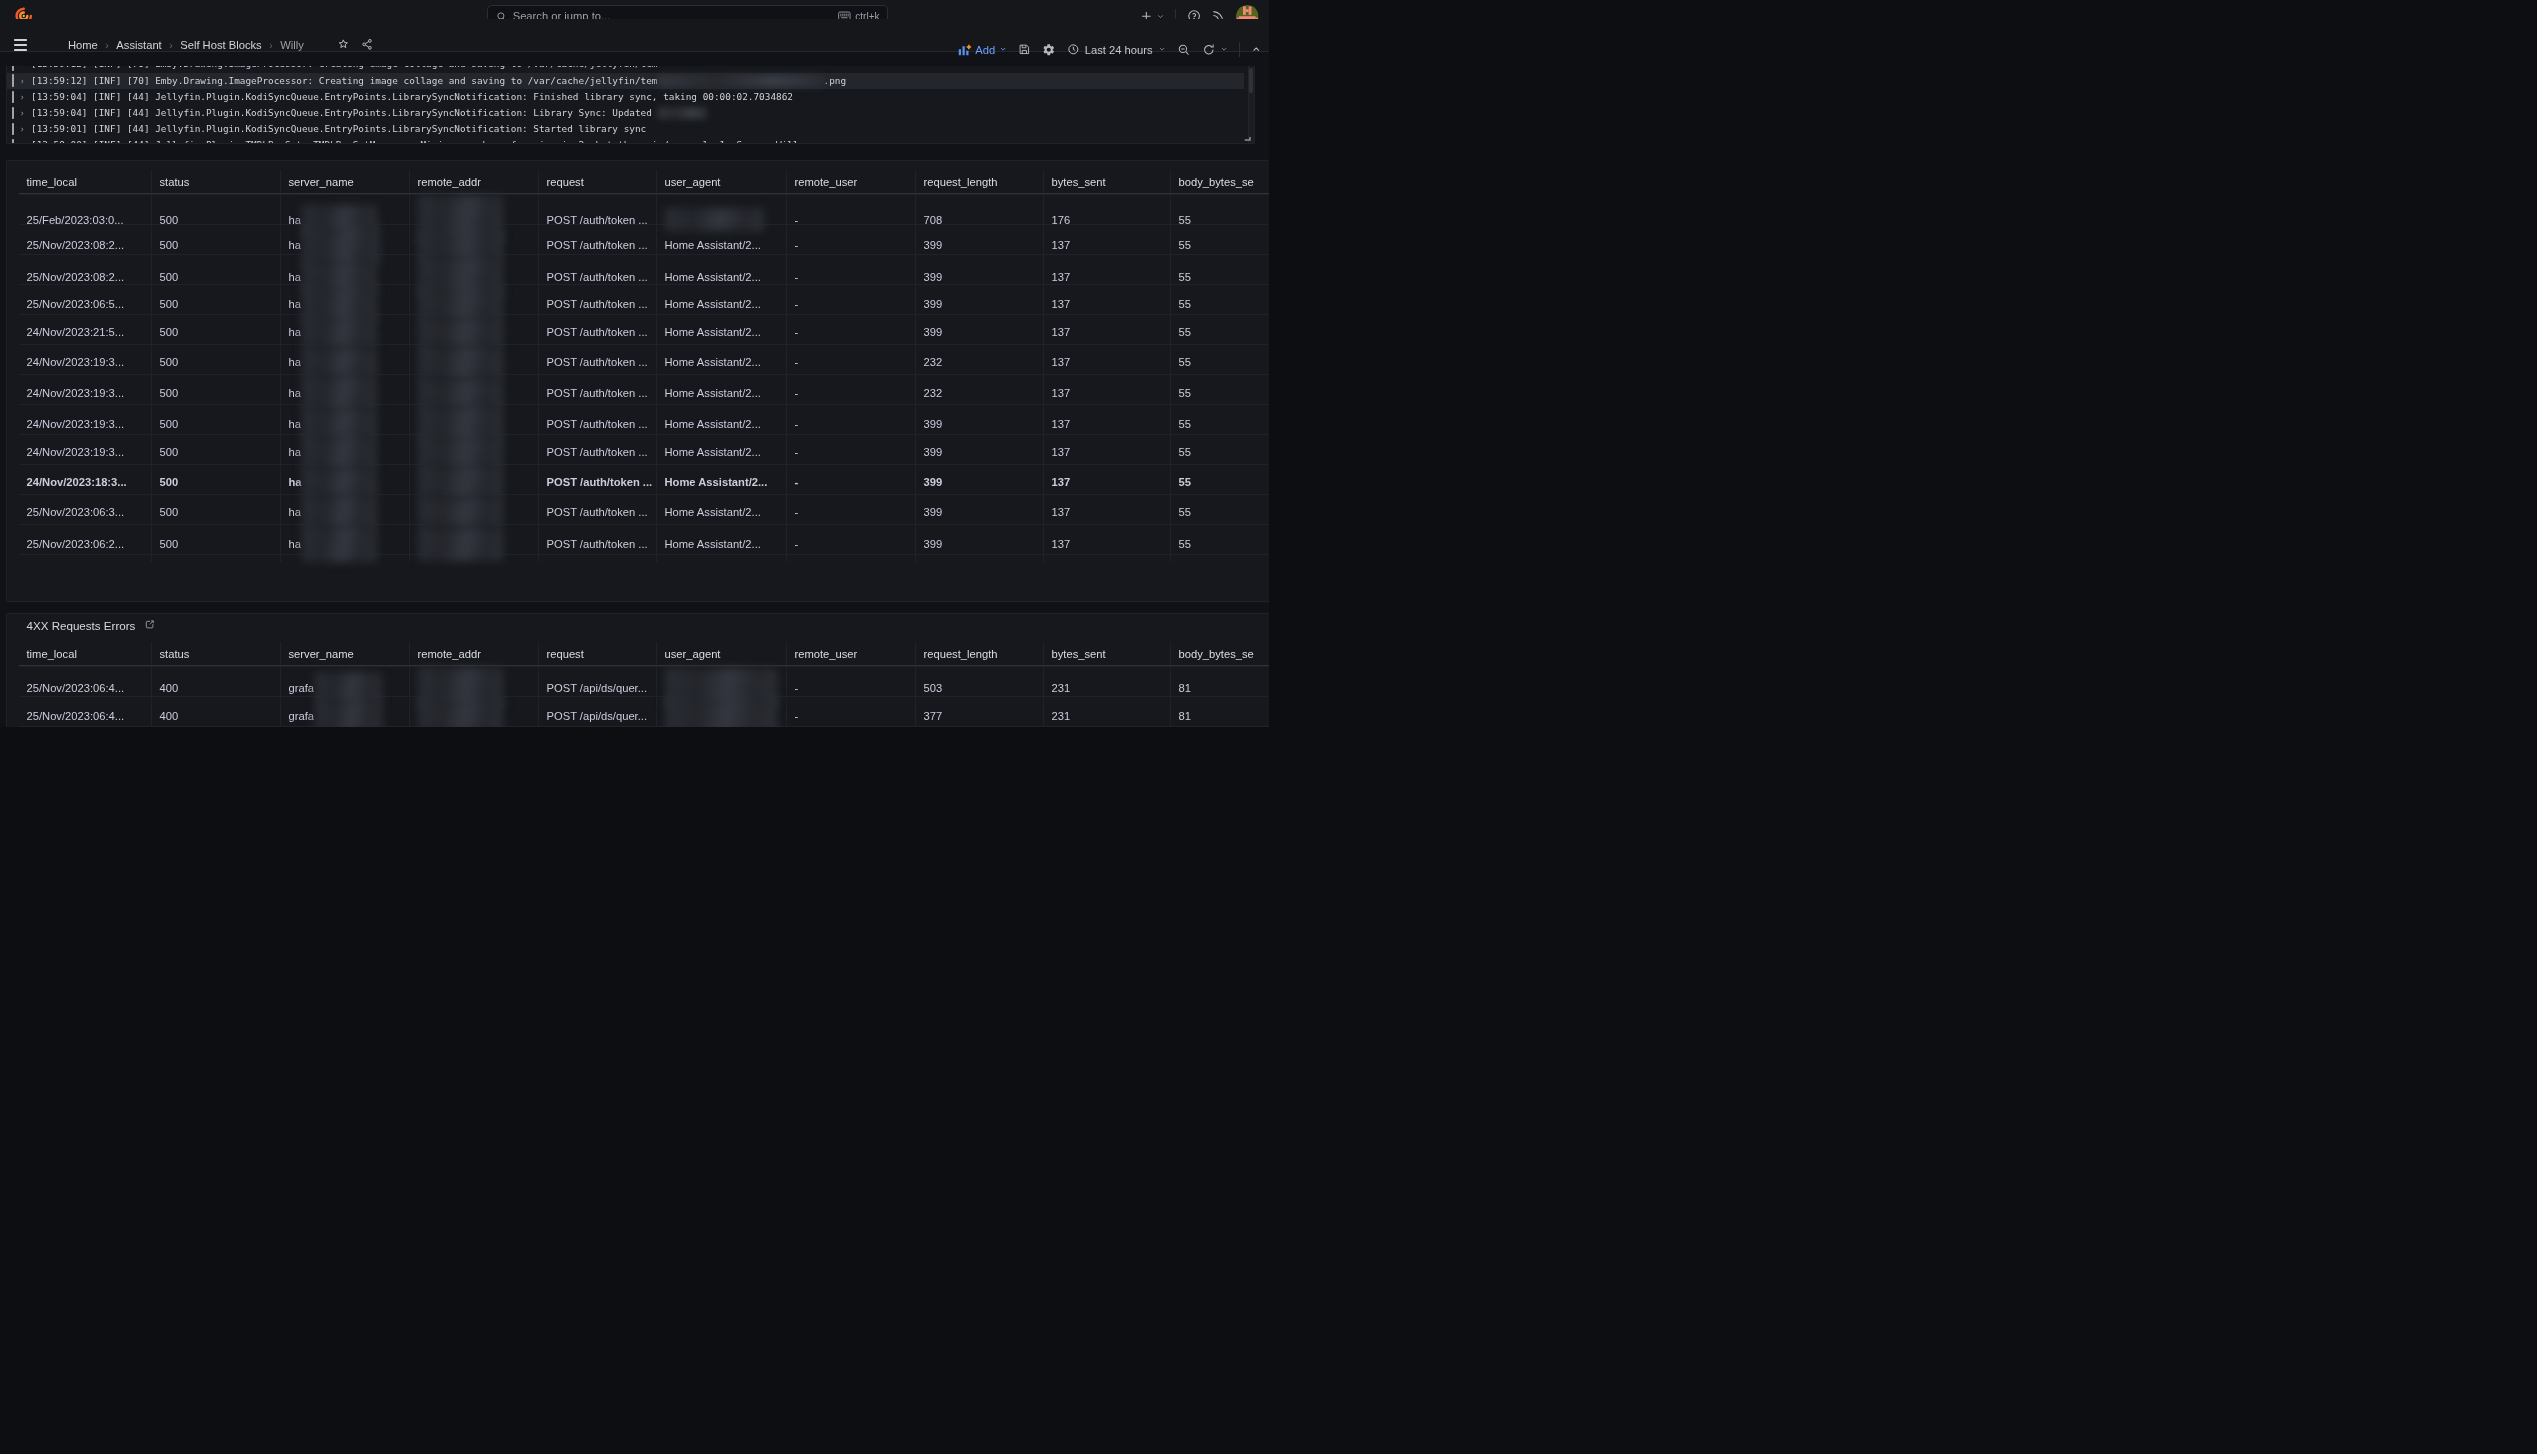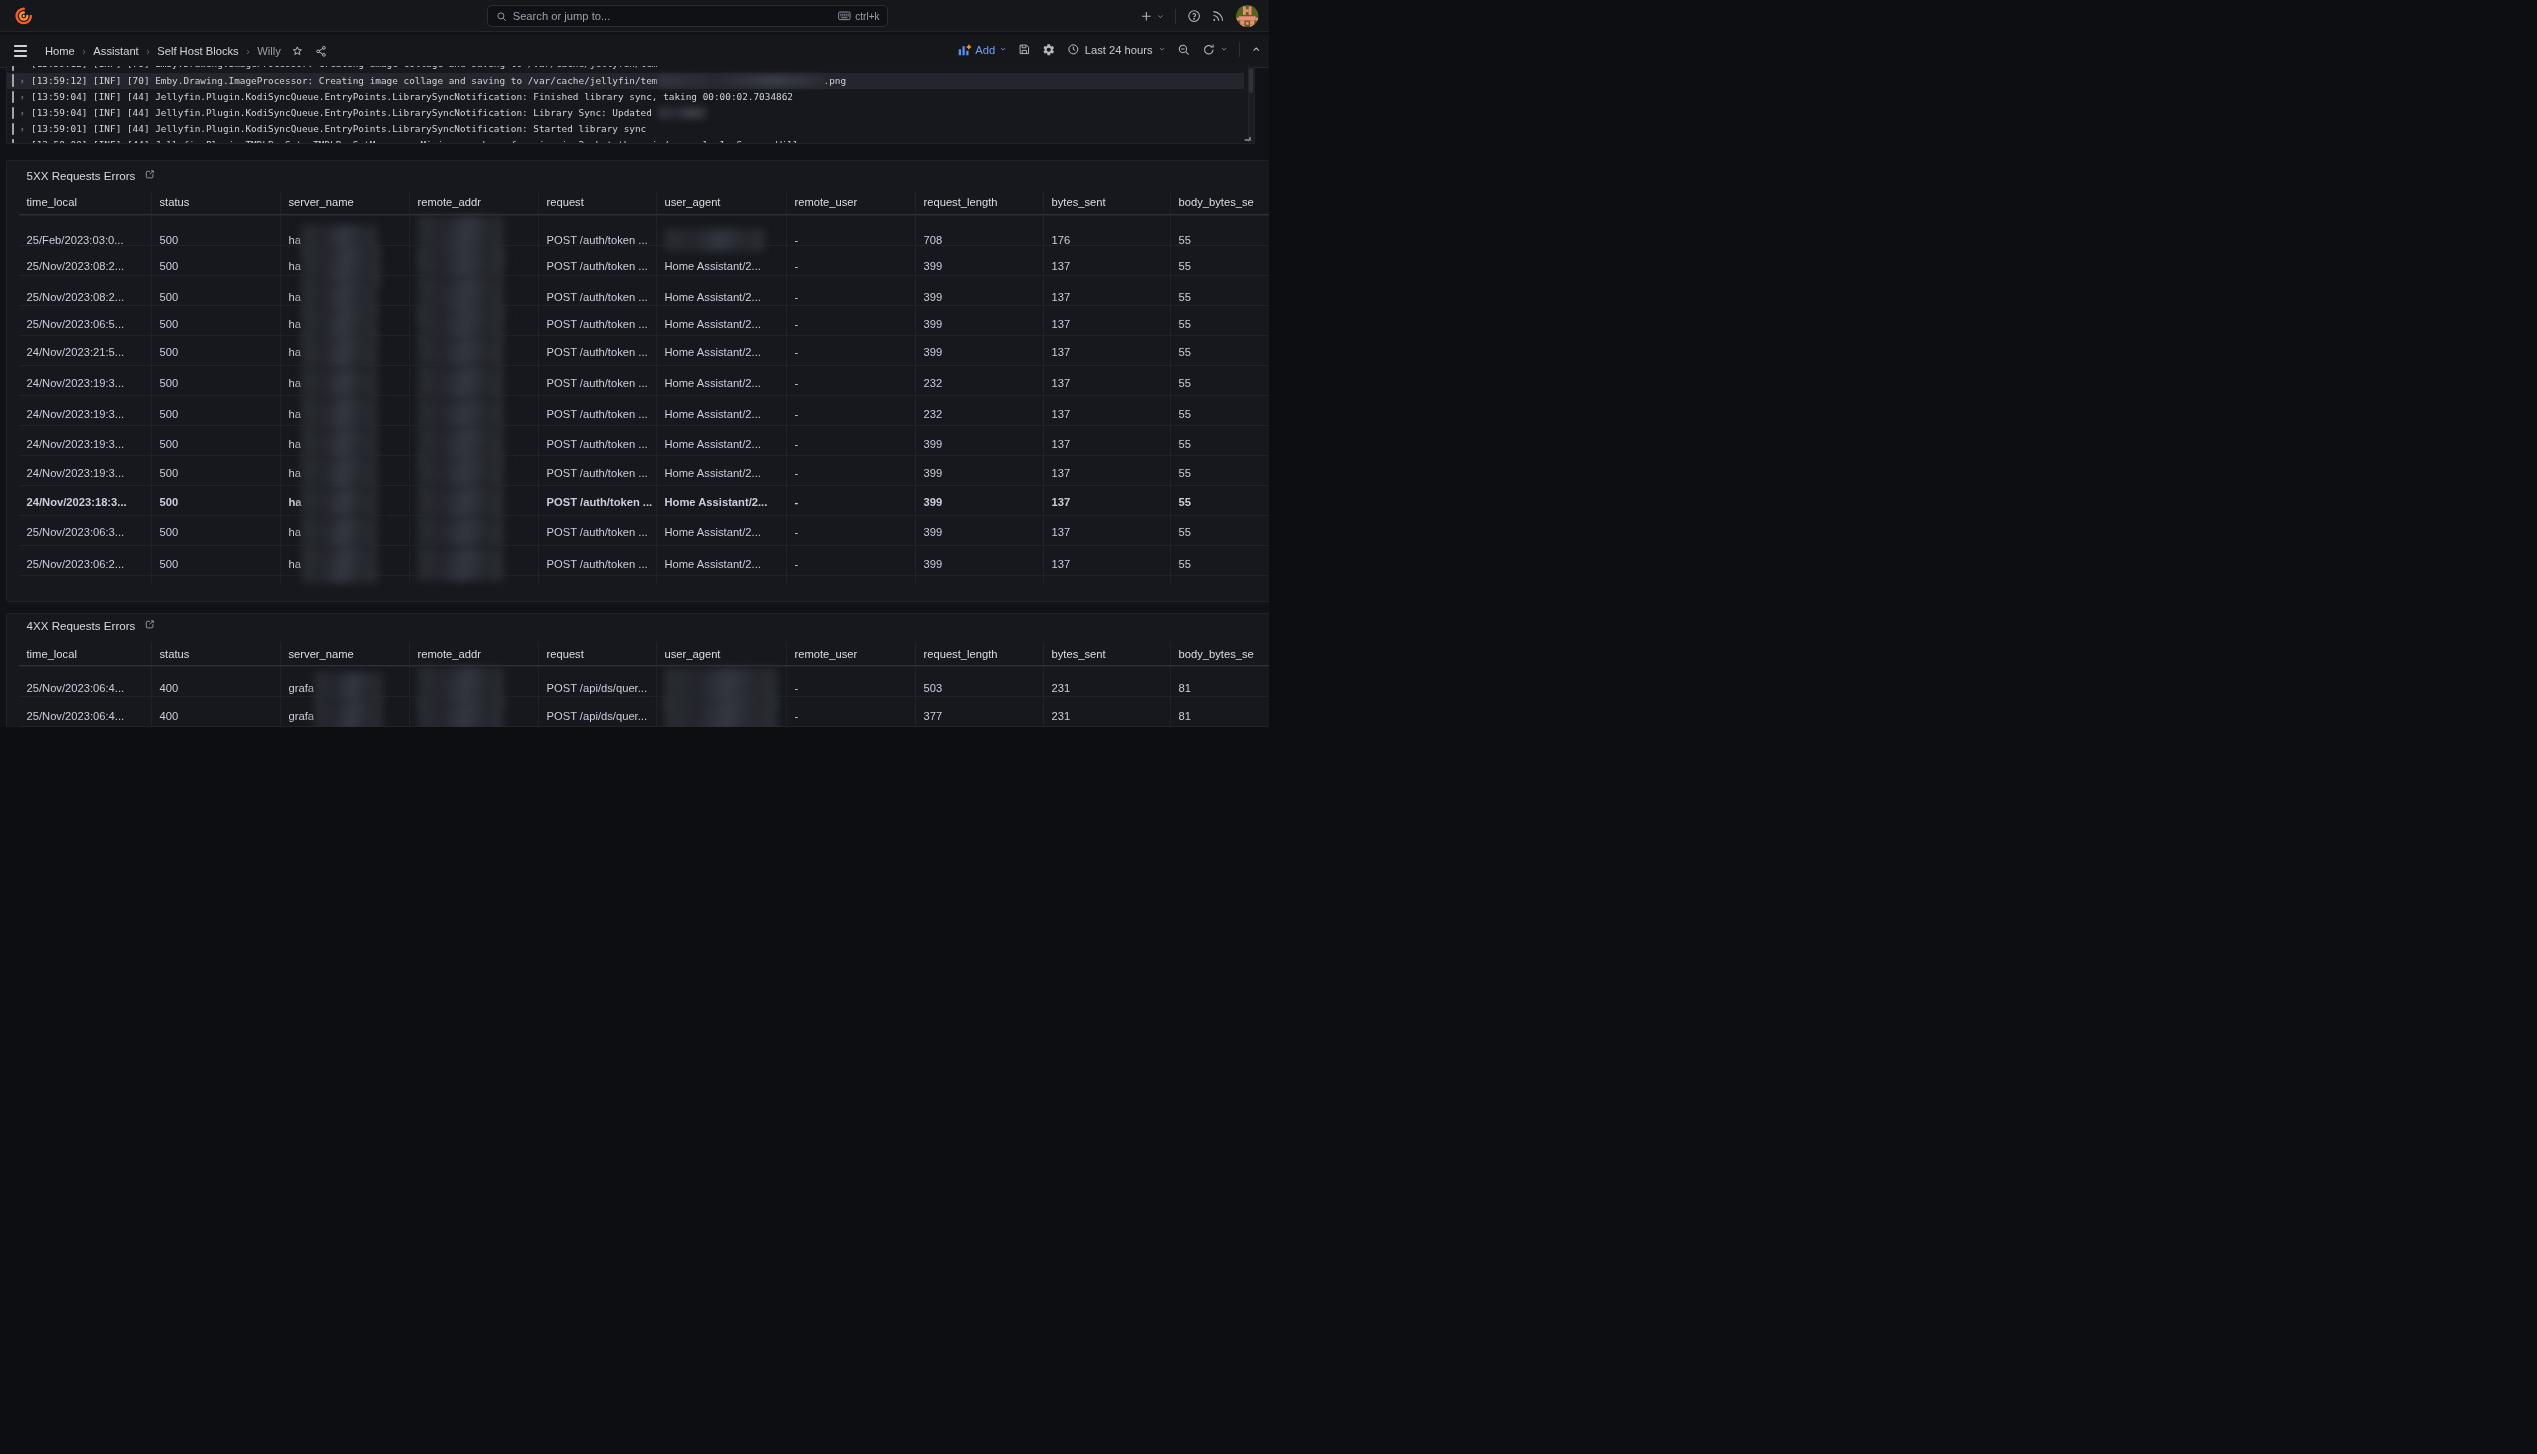--- a/index.html
+++ b/index.html
@@ -13,22 +13,22 @@
   .logo{position:absolute;left:13.5px;top:6px;width:19.5px;height:20px;}
   .searchbox{position:absolute;left:487px;top:5.2px;width:401px;height:22px;background:#101116;
              border:0.7px solid #2c2e34;border-radius:4.5px;display:flex;align-items:center;padding:0 7.5px;}
   .searchbox .ph{color:#9da0a8;margin-left:6px;flex:1;}
   .kbd-hint{display:flex;align-items:center;gap:4.5px;color:#9da0a8;font-size:10px;}
   .navright{position:absolute;right:10.5px;top:0;height:32px;display:flex;align-items:center;gap:10.5px;}
   .vdiv{width:0.7px;height:15px;background:#2c2e33;}
   .iconbtn{display:flex;align-items:center;gap:3px;color:#b6b8c0;cursor:pointer;}
   .avatar{width:22.5px;height:22.5px;border-radius:50%;overflow:hidden;}
   
-  .toolbar{position:absolute;left:0;top:35px;width:100%;height:33px;background:#16171b;
-           border-bottom:0.7px solid #26282e;display:flex;align-items:center;}
+  .toolbar{position:absolute;left:0;top:19px;width:100%;height:33px;background:#16171b;
+           border-bottom:0.7px solid #26282e;display:flex;align-items:flex-end;gap:23px;}
   .burger{margin-left:13.5px;display:flex;flex-direction:column;gap:2.6px;cursor:pointer;}
   .burger i{display:block;width:13.5px;height:2.2px;border-radius:0.7px;background:#d0d2d8;}
   .crumbs{margin-left:18px;display:flex;align-items:center;gap:7.5px;white-space:nowrap;}
   .crumb{color:#d3d4da;cursor:pointer;}
   .crumb.current{color:#9d9fa7;cursor:default;}
   .sep{color:#62646c;font-size:10.5px;}
   .crumb-icons{display:flex;align-items:center;gap:10.5px;margin-left:10.5px;}
   .tb-right{position:absolute;right:7.5px;top:33px;height:33px;display:flex;align-items:center;gap:11.2px;}
   .addbtn{display:flex;align-items:center;gap:3.7px;color:#6e9fff;font-weight:500;cursor:pointer;}
   .timepicker{display:flex;align-items:center;gap:5.2px;color:#c7c9cf;cursor:pointer;}
@@ -269,27 +269,20 @@
         <div class="logthumb"></div>
       </div>
     <div class="grip">
       <svg class="ic" width="7.5" height="7.5" viewBox="0 0 10 10">
           <path d="M1 9h8V4h-2v3H1z" fill="#8e9097"></path>
         </svg>
     </div>
   </div>
 
   <div class="tpanel" style="top:160px;height:442px;">
-    <div class="ptitle-row" style="padding-top:7.5px;">
-      <span class="ptitle">5XX Requests Errors</span>
-      <svg class="ic" width="11.2" height="11.2" viewBox="0 0 24 24" fill="none" stroke="#a7a9b0" stroke-width="1.8">
-          <path d="M13 5H7a2 2 0 0 0-2 2v10a2 2 0 0 0 2 2h10a2 2 0 0 0 2-2v-6"></path>
-          <path d="M12.5 11.5L20 4M15 4h5v5"></path>
-        </svg>
-    </div>
     <div class="tgrid" style="margin-top:9px;">
         <div class="trow thead" style="grid-template-columns: 132px 129px 129px 129px 118px 130px 129px 128px 127px 99px; border-bottom: 0.7px solid rgb(46, 49, 56);">
           <div class="th">time_local</div>
           <div class="th">status</div>
           <div class="th">server_name</div>
           <div class="th">remote_addr</div>
           <div class="th">request</div>
           <div class="th">user_agent</div>
           <div class="th">remote_user</div>
           <div class="th">request_length</div>

